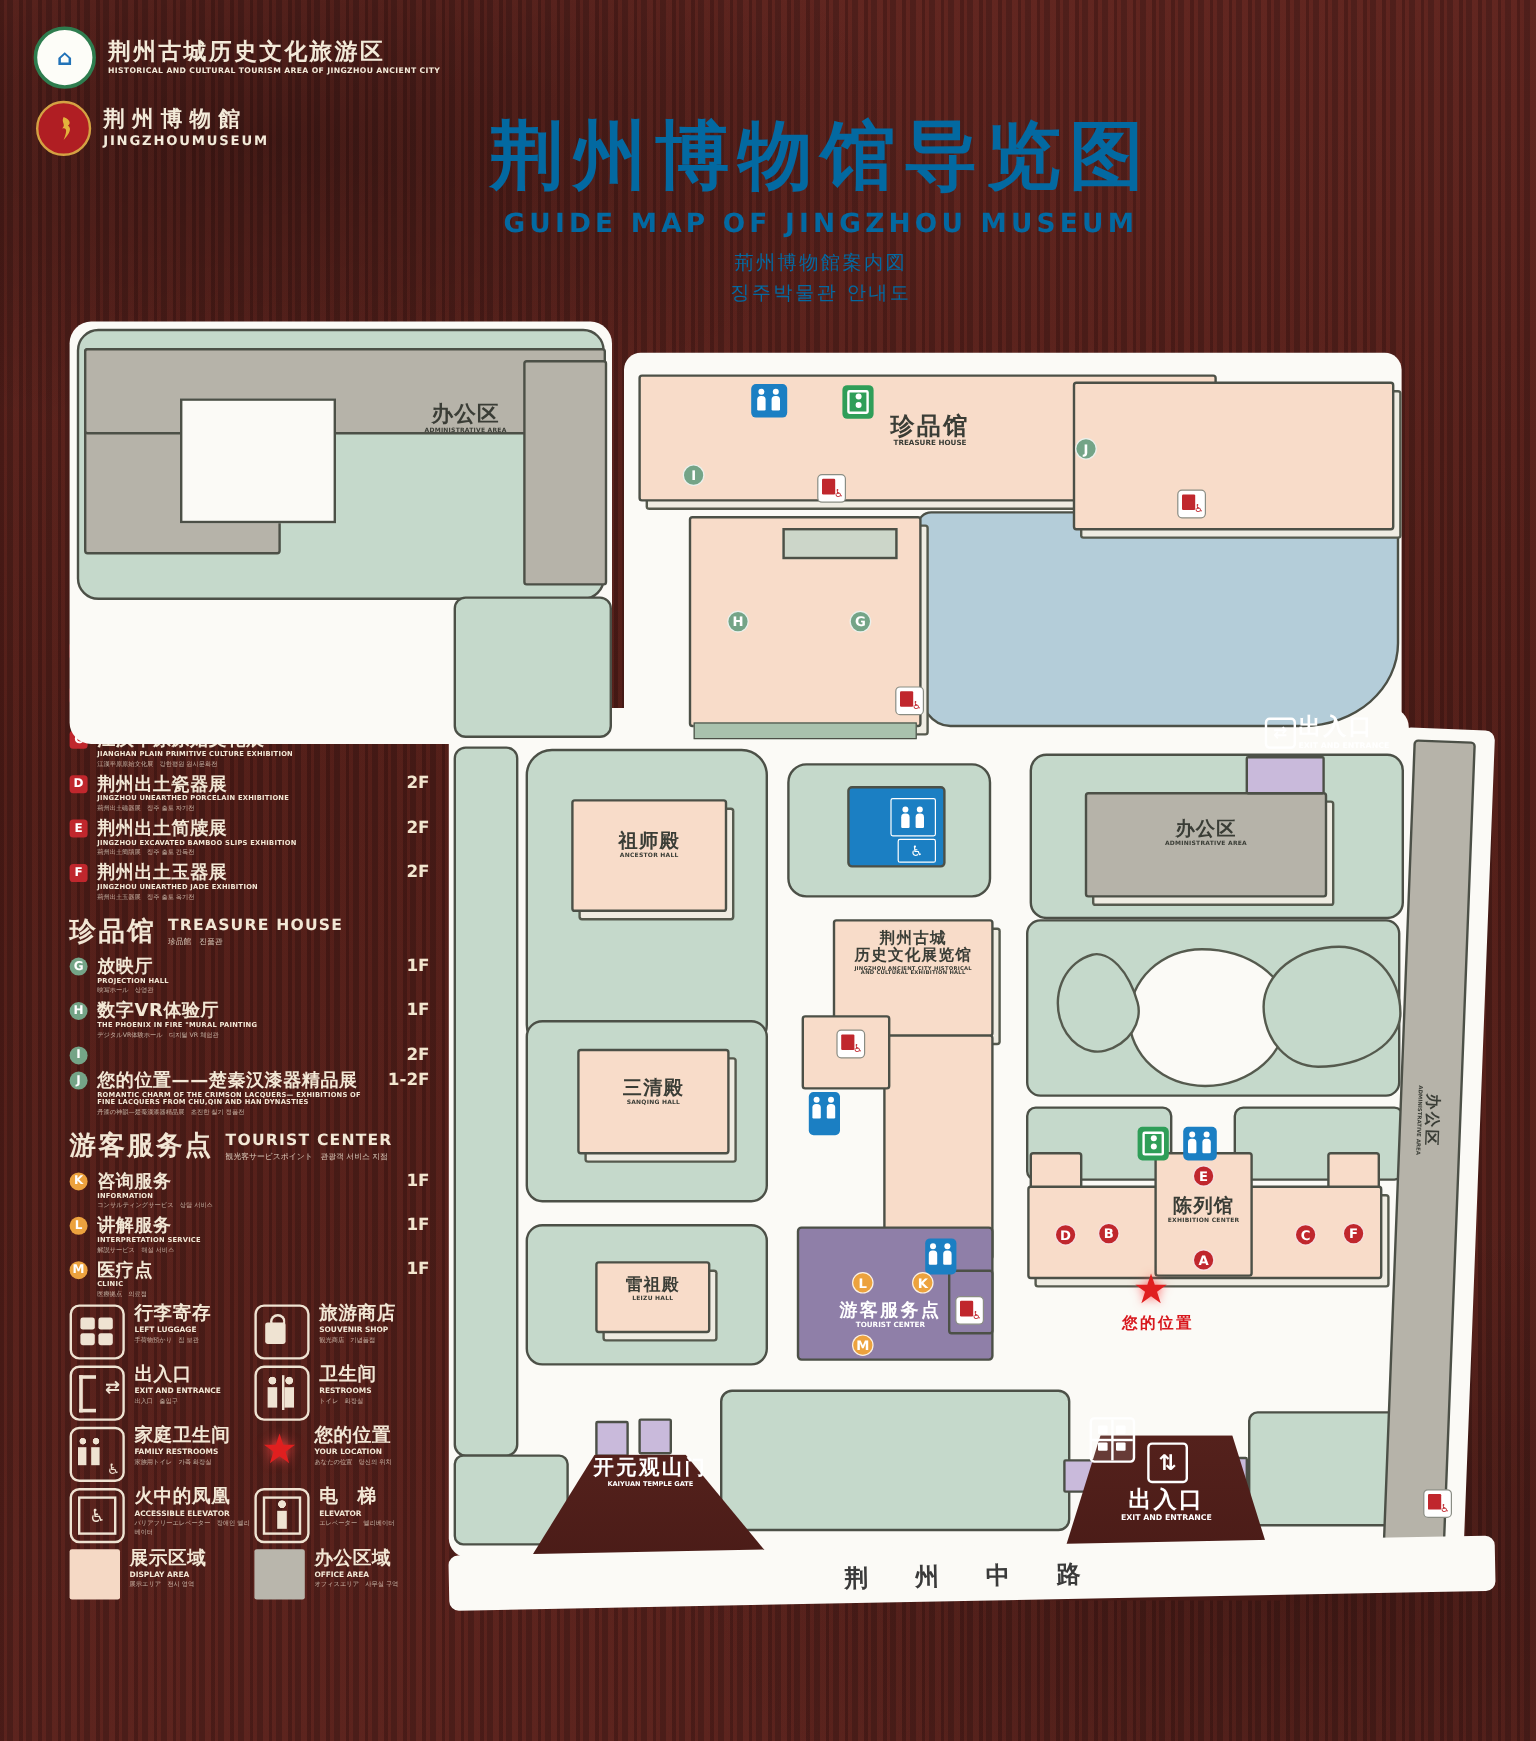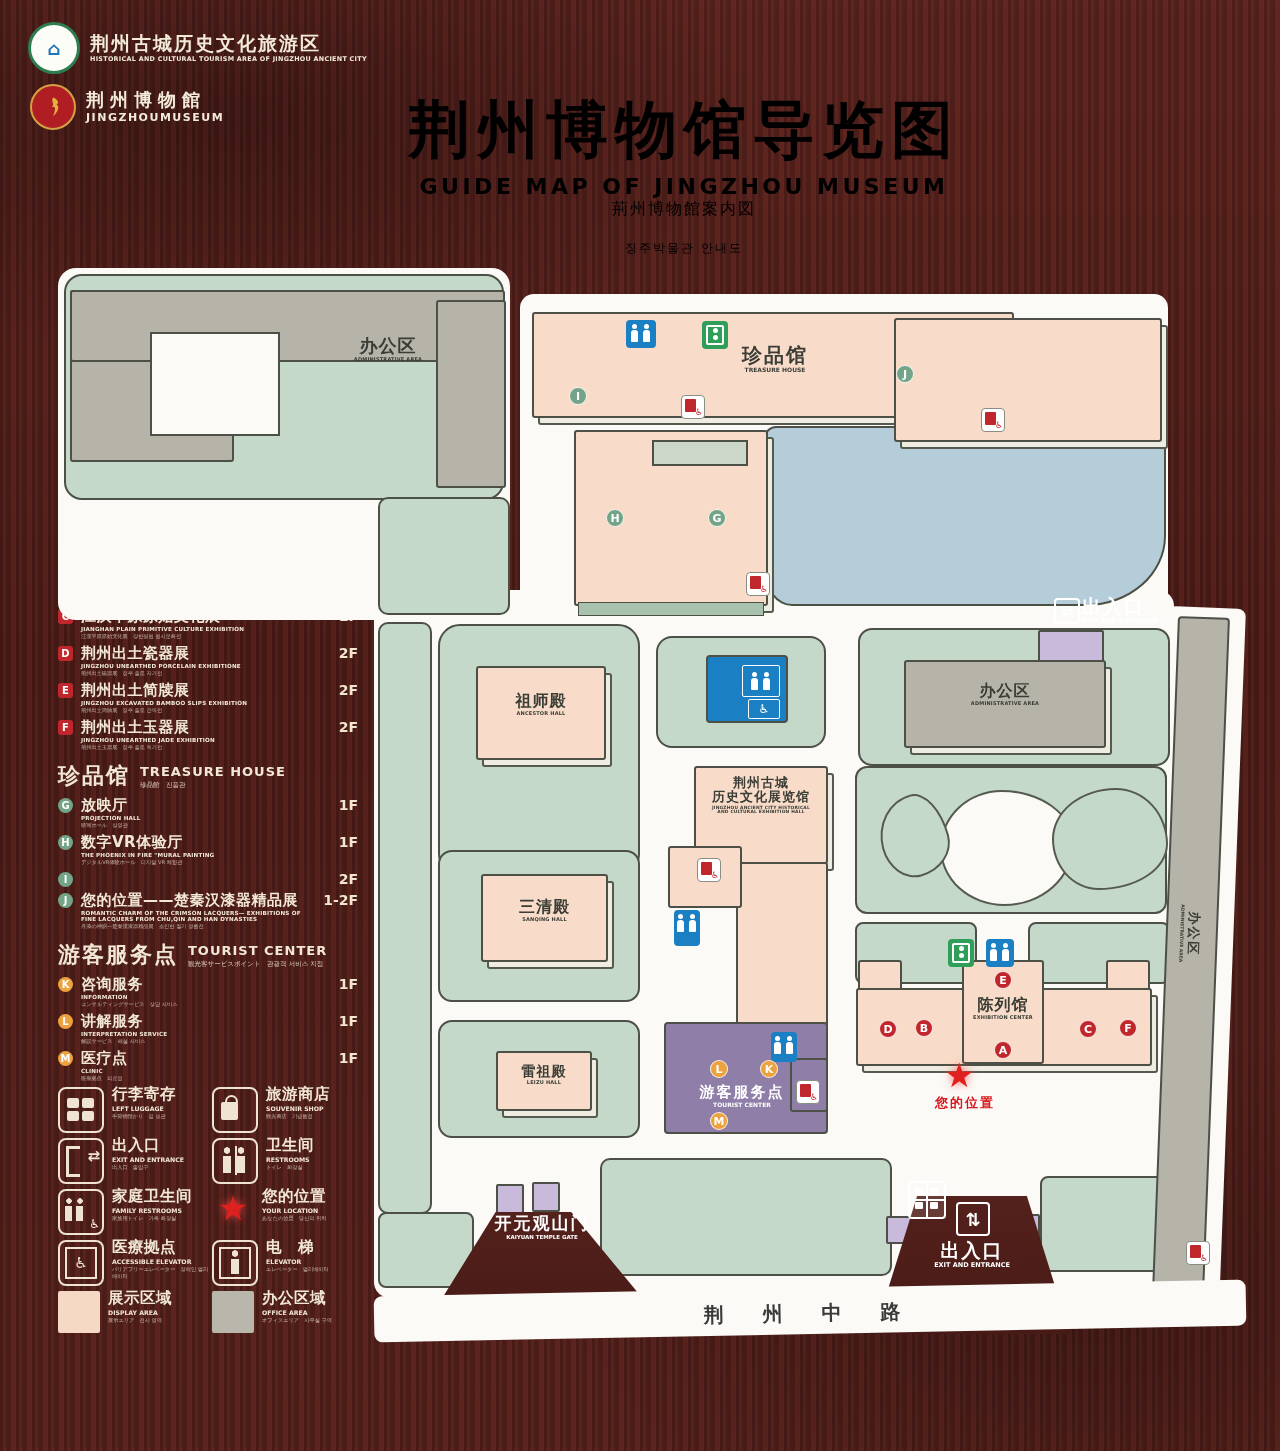--- a/index.html
+++ b/index.html
@@ -15,25 +15,25 @@
   .abs{position:absolute}
   
   .logo-row{position:absolute;display:flex;align-items:center;gap:10px;color:#f3ead9}
   .logo-circle{width:46px;height:46px;border-radius:50%;background:#fdfdf8;border:3px solid #2e7d4f;
     display:flex;align-items:center;justify-content:center;color:#2273b8;font-size:18px;font-weight:bold;flex:none}
   .logo-circle.red{background:#b01e23;border:2px solid #d4a243;width:42px;height:42px}
   .l1zh{font-size:19px;font-weight:bold;letter-spacing:2px;line-height:1.1}
   .l1en{font-size:6.4px;font-weight:bold;letter-spacing:.3px;margin-top:2px}
   .l2zh{font-size:18px;font-weight:bold;letter-spacing:6px;line-height:1.1}
   .l2en{font-size:11px;font-weight:bold;letter-spacing:1.5px;margin-top:2px}
-  .title-block{position:absolute;left:240px;top:96px;width:888px;text-align:center;color:#000000}
+  .title-block{position:absolute;left:240px;top:96px;width:888px;text-align:center;color:#0369a1}
   .big-title{font-size:62px;font-weight:bold;letter-spacing:7px;margin:0;line-height:1.1}
   .sub-en{font-size:22px;font-weight:bold;letter-spacing:3.5px;margin-top:10px}
-  .sub-ja{font-size:16px;letter-spacing:2px;}
-  .sub-ko{font-size:12px;letter-spacing:2px;margin-top:20px}
+  .sub-ja{font-size:16px;letter-spacing:2px;margin-top:10px}
+  .sub-ko{font-size:16px;letter-spacing:2px;margin-top:4px}
   
   .legend{position:absolute;left:58px;top:498px;width:314px;color:#f2e7d5}
   .sec-title{display:flex;align-items:flex-start;gap:10px;margin-bottom:6px}
   .sec-zh{font-size:22px;font-weight:bold;letter-spacing:2px}
   .sec-side{padding-top:3px}
   .sec-en{font-size:13px;font-weight:bold;letter-spacing:1px}
   .sec-sub{font-size:6.5px;margin-top:2px;opacity:.85}
   .lg-item{position:relative;display:flex;gap:8px;margin-bottom:5px;padding-right:46px}
   .badge{width:15px;height:15px;flex:none;display:flex;align-items:center;justify-content:center;
     font-size:10px;font-weight:bold;color:#fff;margin-top:1px}
@@ -373,21 +373,21 @@
         <span>
           <div class="sym-zh">您的位置</div>
           <div class="sym-en">YOUR LOCATION</div>
           <div class="sym-sub">あなたの位置　당신의 위치</div>
         </span>
       </div>
 
       <div class="sym-cell">
         <span class="symbox ic-accessible-elevator"></span>
         <span>
-          <div class="sym-zh">医療拠点</div>
+          <div class="sym-zh">火中的凤凰</div>
           <div class="sym-en">ACCESSIBLE ELEVATOR</div>
           <div class="sym-sub">バリアフリーエレベーター　장애인 엘리베이터</div>
         </span>
       </div>
 
       <div class="sym-cell">
         <span class="symbox ic-elevator"></span>
         <span>
           <div class="sym-zh">电　梯</div>
           <div class="sym-en">ELEVATOR</div>

